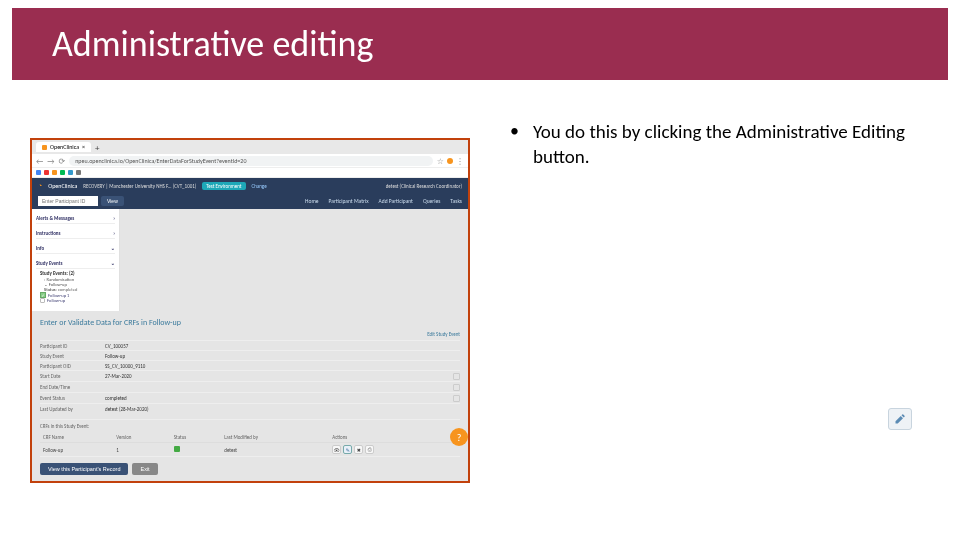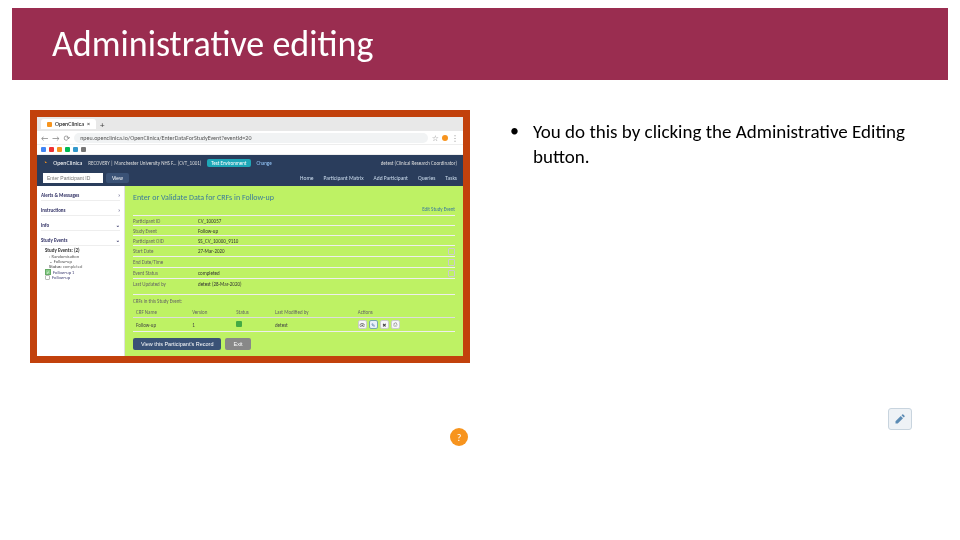--- a/index.html
+++ b/index.html
@@ -2,21 +2,21 @@
 <html><head>
 <meta charset="utf-8">
 <style>
   * { box-sizing: border-box; margin: 0; padding: 0; }
   html, body { width: 960px; height: 540px; font-family: Calibri, Arial, sans-serif; background: #fff; overflow: hidden; }
   .slide { position: relative; width: 960px; height: 540px; }
   .title-bar { position: absolute; top: 8px; left: 12px; right: 12px; height: 72px; background: #9a2d50; display: flex; align-items: center; padding-left: 40px; }
   .title-bar h1 { color: #fff; font-size: 36px; font-weight: 400; }
   .content { position: absolute; top: 110px; left: 30px; right: 30px; bottom: 30px; display: flex; }
   .screenshot-wrap { width: 440px; height: 340px; position: relative; }
-  .mini-browser { width: 100%; border: 7px solid #c2410c; font-size: 6px; background: #fff; }
+  .mini-browser { width: 100%; border: 2px solid #c2410c; font-size: 6px; background: #fff; margin-top: 28px; }
   .mini-tabs { height: 14px; background: #e8e8e8; display: flex; align-items: center; padding: 0 4px; gap: 4px; }
   .mini-tab { background: #fff; border-radius: 3px 3px 0 0; padding: 1px 6px; display: flex; align-items: center; gap: 3px; }
   .mini-tab-icon { width: 5px; height: 5px; background: #f7941e; border-radius: 1px; }
   .mini-plus { color: #444; font-size: 9px; }
   .mini-url { height: 14px; background: #fff; display: flex; align-items: center; padding: 0 4px; gap: 4px; border-bottom: 1px solid #eee; }
   .mini-url-nav { color: #888; font-size: 8px; }
   .mini-url-bar { flex: 1; background: #f1f3f4; border-radius: 8px; padding: 1px 6px; color: #555; }
   .mini-url-icons { display: flex; gap: 3px; align-items: center; }
   .mini-dot { width: 6px; height: 6px; border-radius: 50%; }
   .bookmark-bar { height: 10px; background: #fff; border-bottom: 1px solid #eee; padding: 0 4px; display: flex; align-items: center; gap: 3px; }
@@ -27,21 +27,21 @@
   .oc-text { color: #fff; font-size: 6px; }
   .study-info { color: #ddd; font-size: 5px; }
   .test-env { background: #1ea8b8; padding: 1px 4px; border-radius: 2px; font-size: 5px; }
   .change-link { color: #9cf; font-size: 5px; }
   .role-info { color: #ddd; font-size: 5px; }
   .nav-row { background: #2a3d5c; display: flex; justify-content: space-between; align-items: center; padding: 3px 6px; }
   .pid-box { display: flex; gap: 3px; align-items: center; }
   .pid-input { background: #fff; border: none; font-size: 5px; padding: 2px 4px; width: 60px; }
   .view-btn { background: #3a5276; color: #fff; border: none; padding: 2px 6px; font-size: 5px; border-radius: 2px; }
   .nav-links { display: flex; gap: 10px; color: #cde; font-size: 5.5px; }
-  .app-body { display: flex; background: #bef264; }
+  .app-body { display: flex; background: #e5e5e5; flex-direction: column; }
   .sidebar { width: 88px; background: #fff; border-right: 1px solid #e0e0e0; padding: 4px; font-size: 5px; }
   .side-section { margin-bottom: 4px; }
   .side-head { color: #336; font-weight: 600; display: flex; justify-content: space-between; padding: 2px 0; border-bottom: 1px solid #eee; }
   .side-item { padding: 1px 0 1px 4px; color: #447; }
   .side-item.bold { font-weight: 600; color: #333; }
   .side-subitem { padding: 0 0 0 8px; color: #555; font-size: 4.5px; }
   .status-chip { font-size: 4.5px; color: #666; }
   .fu-row { display: flex; align-items: center; gap: 2px; padding-left: 4px; font-size: 4.5px; color: #447; }
   .chk { width: 6px; height: 6px; border: 1px solid #aaa; background: #eee; display: inline-flex; align-items: center; justify-content: center; font-size: 4px; }
   .chk.green { background: #8c8; border-color: #6a6; color: #fff; }

